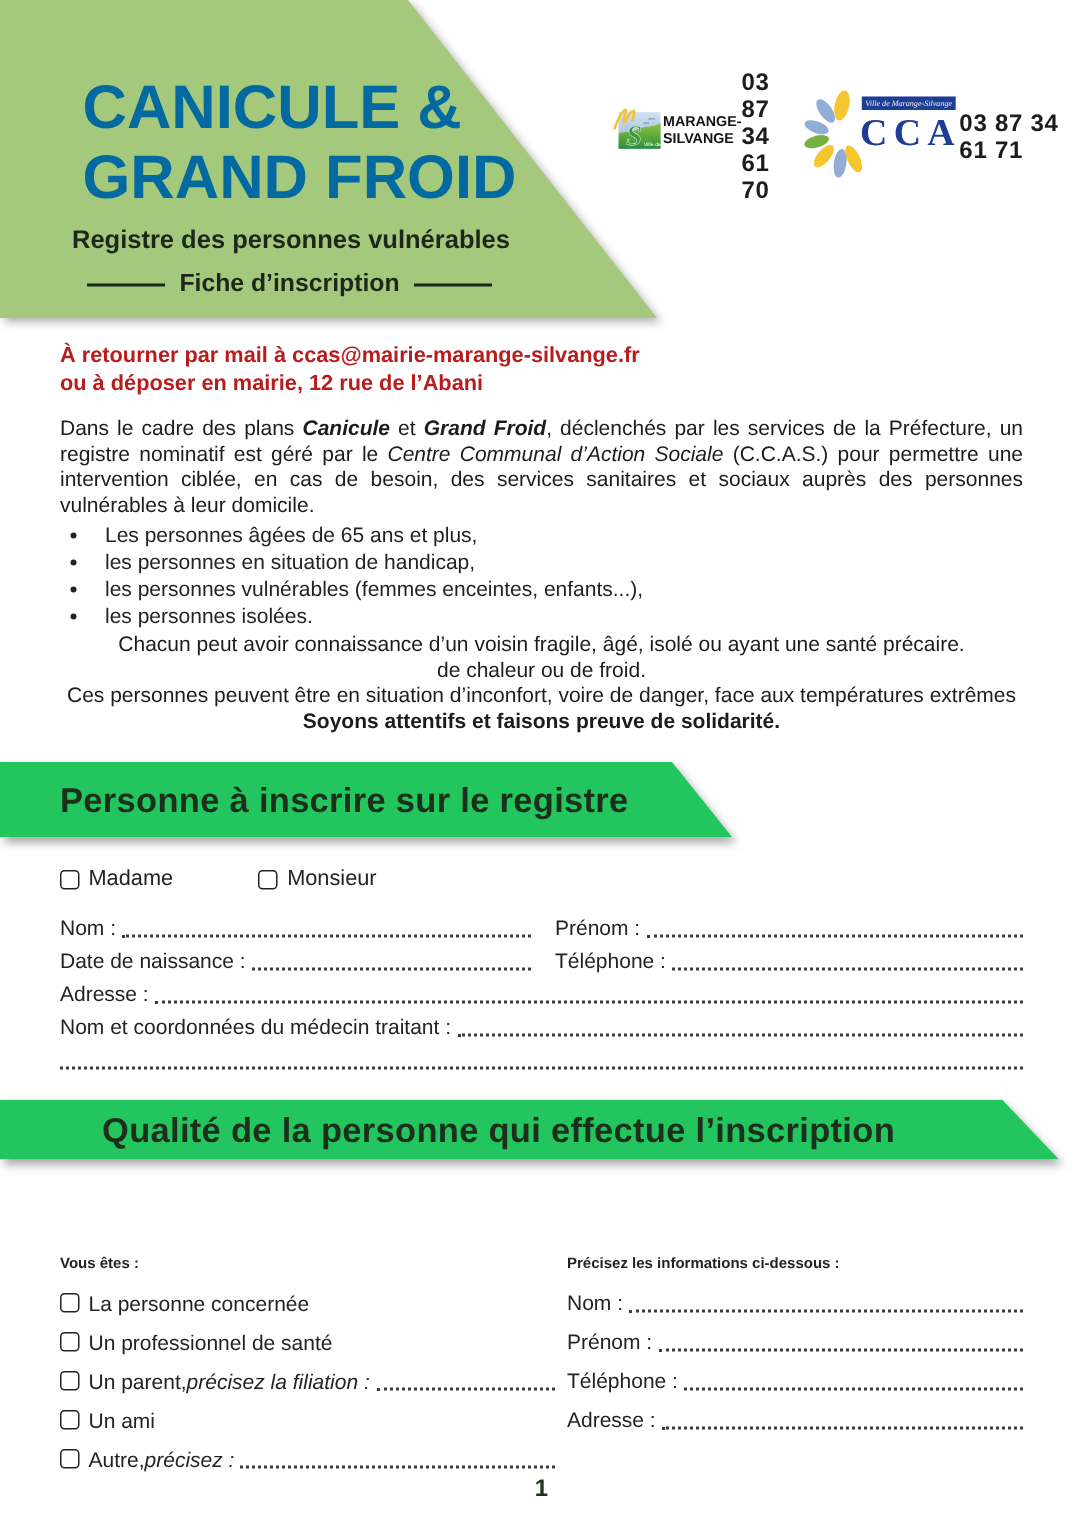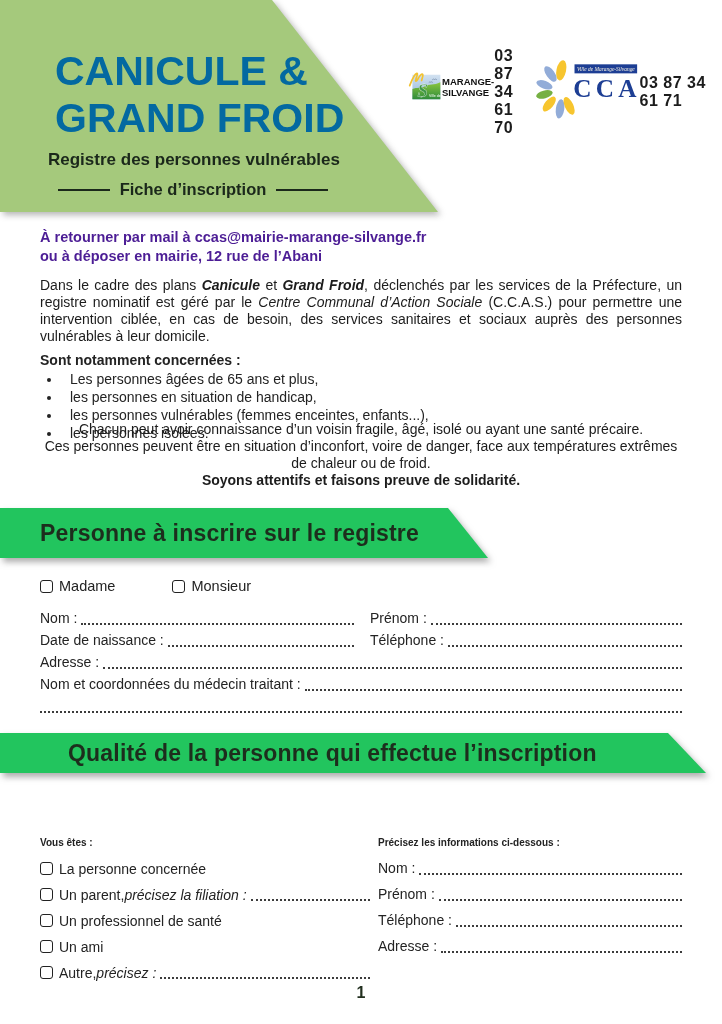--- a/index.html
+++ b/index.html
@@ -22,21 +22,21 @@
 
   .logos{position:absolute;top:38px;left:408px;width:300px;display:flex;}
   .logo-block{display:flex;flex-direction:row;align-items:center;}
   .logo-ms{width:125px;}
   .logo-ccas{width:172px;margin-left:3px;}
   .ms-city{font-size:9.5px;font-weight:bold;color:#111;letter-spacing:0;margin-top:-2px;}
   .phone{font-size:16px;font-weight:bold;color:#1c1c1c;margin-top:9px;letter-spacing:.5px;}
 
   
   .intro{position:absolute;top:228px;left:40px;width:642px;}
-  .bold-lines{font-size:14.5px;font-weight:bold;line-height:19px;color:#4c1d95;}
+  .bold-lines{font-size:14.5px;font-weight:bold;line-height:19px;color:#b91c1c;}
   .para{margin-top:11px;font-size:14px;line-height:17px;text-align:justify;color:#1c1c1c;}
   .bi{font-weight:bold;font-style:italic;}
   .it{font-style:italic;}
   .concerned{margin-top:7px;font-size:14px;font-weight:bold;}
   ul.blist{margin:3px 0 0 0;padding:0 0 0 22px;font-size:14px;line-height:17px;}
   ul.blist li{margin:0 0 1px 0;padding-left:8px;}
 
   .notice{position:absolute;top:421px;left:20px;width:682px;text-align:center;
           font-size:14px;line-height:17px;color:#1c1c1c;}
   .notice .nb{font-weight:bold;}
@@ -138,33 +138,32 @@
       </div>
     </div>
   </div>
 
   <div class="intro">
     <div class="bold-lines">
       <div>À retourner par mail à ccas@mairie-marange-silvange.fr</div>
       <div>ou à déposer en mairie, 12 rue de l’Abani</div>
     </div>
     <div class="para"><span>Dans le cadre des plans </span><span class="bi">Canicule</span><span> et </span><span class="bi">Grand Froid</span><span>, déclenchés par les services de la Préfecture, un registre nominatif est géré par le </span><span class="it">Centre Communal d’Action Sociale</span><span> (C.C.A.S.) pour permettre une intervention ciblée, en cas de besoin, des services sanitaires et sociaux auprès des personnes vulnérables à leur domicile.</span></div>
-    <div class="concerned">Sont notamment concernées :</div>
     <ul class="blist">
       <li>Les personnes âgées de 65 ans et plus,</li>
       <li>les personnes en situation de handicap,</li>
       <li>les personnes vulnérables (femmes enceintes, enfants...),</li>
       <li>les personnes isolées.</li>
     </ul>
   </div>
 
   <div class="notice">
     <div>Chacun peut avoir connaissance d’un voisin fragile, âgé, isolé ou ayant une santé précaire.</div>
+    <div>de chaleur ou de froid.</div>
     <div>Ces personnes peuvent être en situation d’inconfort, voire de danger, face aux températures extrêmes</div>
-    <div>de chaleur ou de froid.</div>
     <div class="nb">Soyons attentifs et faisons preuve de solidarité.</div>
   </div>
 
   <div class="bar-wrap" style="top:508px;">
     <div class="bar bar1">
       <span class="bar-title">Personne à inscrire sur le registre</span>
     </div>
   </div>
 
   <div class="form1">
@@ -226,32 +225,32 @@
     <div class="qleft">
       <div class="qhead">Vous êtes  :</div>
 
       <div class="opt">
         <span class="cbx"></span>
         <span>La personne concernée</span>
       </div>
 
       <div class="opt">
         <span class="cbx"></span>
+        <span>Un professionnel de santé</span>
+      </div>
+
+      <div class="opt">
+        <span class="cbx"></span>
         <span class="lbl">Un parent, </span>
         <span class="it lbl">précisez la filiation :</span>
         <span class="dots"></span>
       </div>
 
       <div class="opt">
         <span class="cbx"></span>
-        <span>Un professionnel de santé</span>
-      </div>
-
-      <div class="opt">
-        <span class="cbx"></span>
         <span>Un ami</span>
       </div>
 
       <div class="opt">
         <span class="cbx"></span>
         <span class="lbl">Autre, </span>
         <span class="it lbl">précisez :</span>
         <span class="dots"></span>
       </div>
     </div>

